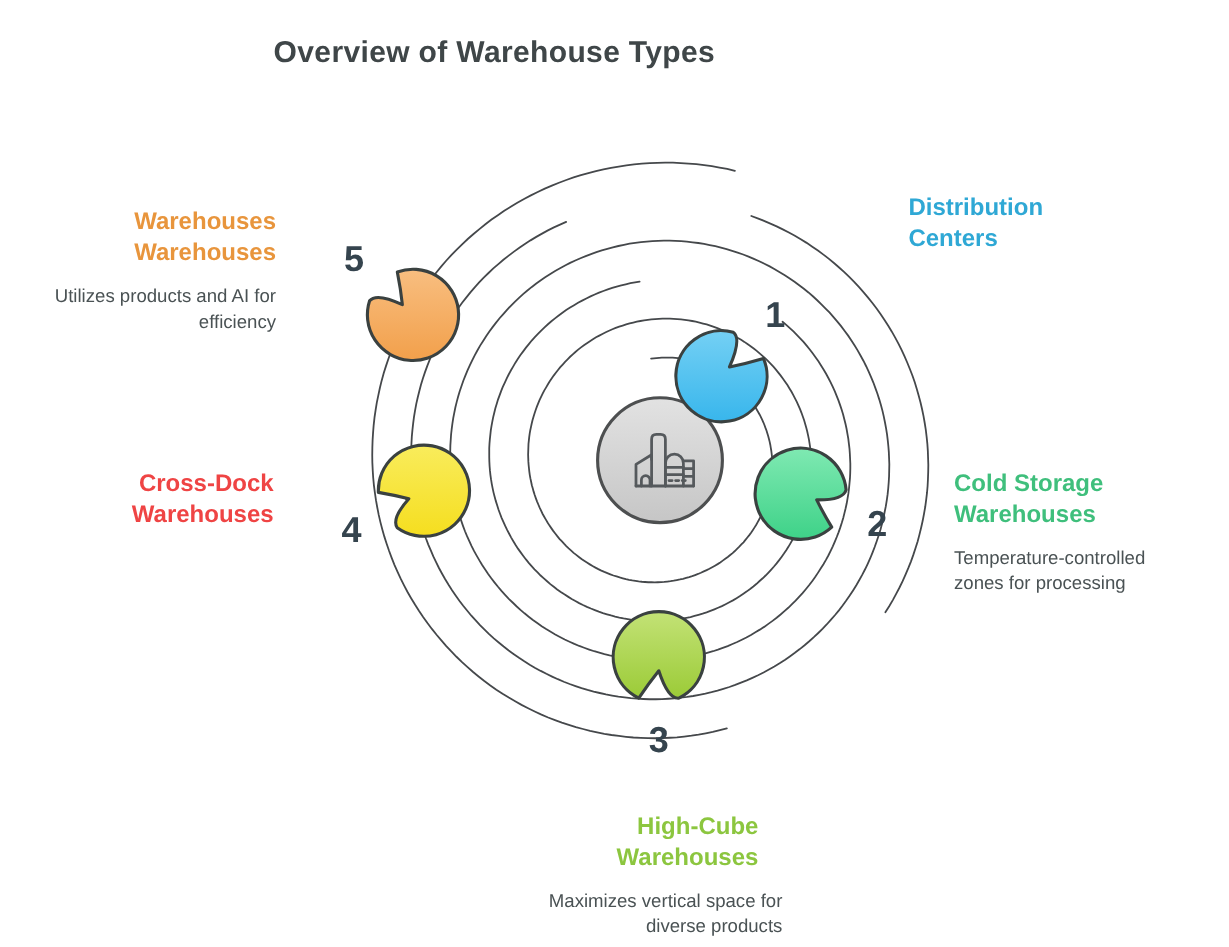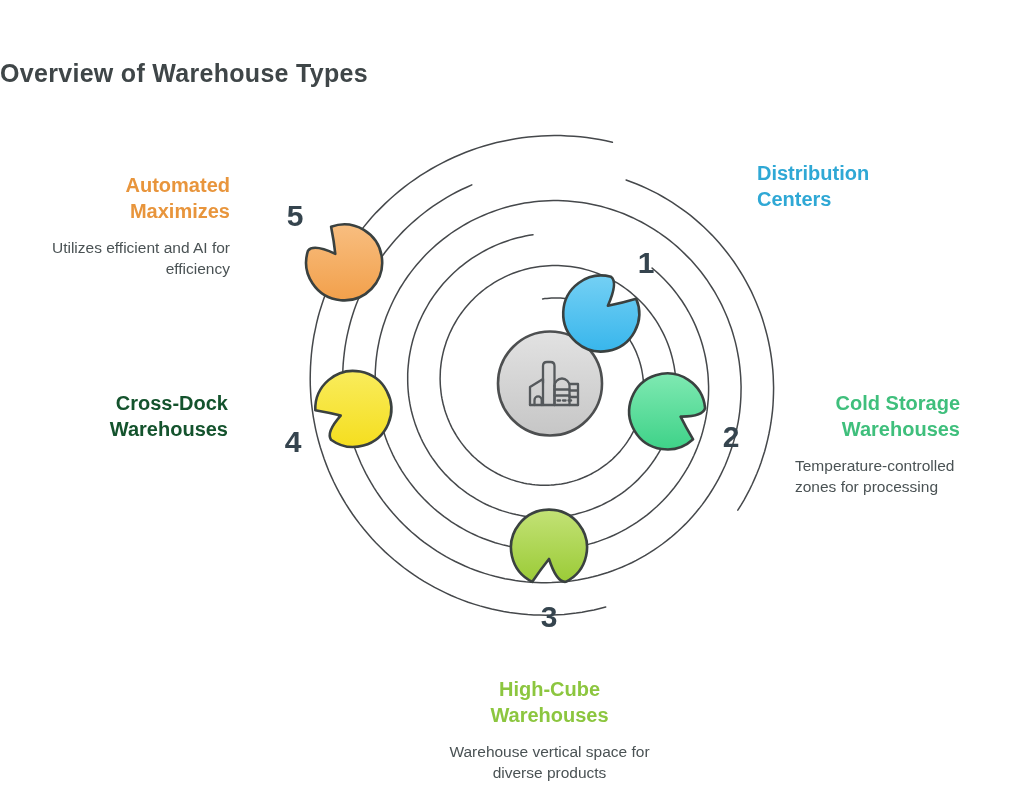--- a/index.html
+++ b/index.html
@@ -2,22 +2,22 @@
 <html style="--outline: #3A4140; --spiral: #45484B; --title: #3F4648; --body: #4A5254; --number: #35444E;"><head>
 <meta charset="utf-8">
 <style>
   * { margin:0; padding:0; box-sizing:border-box; }
   html,body { width:1024px; height:789px; }
   body {
     position:relative; background:#ffffff; overflow:hidden;
     font-family:"Liberation Sans", sans-serif;
   }
   .page-title {
-    position:absolute; left:0; top:59px; width:824px;
-    text-align:left; font-size:25px; font-weight:700;
+    position:absolute; left:0; top:30px; width:824px;
+    text-align:center; font-size:25px; font-weight:700;
     color:var(--title,#3F4648); letter-spacing:.3px;
   }
   #diagram { position:absolute; left:0; top:0; }
   #spiral { fill:none; stroke:var(--spiral,#45484B); stroke-width:1.5; stroke-linecap:round; }
   .bubble-body { stroke:var(--outline,#3A4140); stroke-width:2.6; stroke-linejoin:round; }
   .bubble-num {
     font-family:"Liberation Sans", sans-serif; font-size:30px; font-weight:700;
     fill:var(--number,#35444E); text-anchor:middle;
   }
   .dot { stroke:var(--outline,#3A4140); stroke-width:2.4; }
@@ -108,26 +108,26 @@
   <g class="bubble">
     <path class="bubble-body" id="bb4" d="M308.0 250.7 A38 38 0 1 0 331.1 226.7 Q334.0 241.3 335.3 253.9 Q313.6 243.7 308.0 250.7 Z" fill="url(#grad4)"></path>
     <text class="bubble-num" x="295" y="225.5">5</text>
   </g>
 </svg>
 
 <div class="tb" style="left:757px; top:160px; width:185px;">
   <h2 style="color: rgb(47, 168, 213);">Distribution Centers</h2>
 </div>
 <div class="tb" style="left:795px; top:390px; width:195px;">
-  <h2 style="color: rgb(63, 191, 124); text-align: right;">Cold Storage Warehouses</h2>
+  <h2 style="color: rgb(63, 191, 124);">Cold Storage Warehouses</h2>
   <p>Temperature-controlled zones for processing</p>
 </div>
-<div class="tb center" style="left:447px; top:676px; width:205px;">
+<div class="tb center" style="left:447px; top:676px; width:205px;text-align:right;">
   <h2 style="color: rgb(140, 198, 63);">High-Cube Warehouses</h2>
-  <p>Warehouse vertical space for diverse products</p>
+  <p>Maximizes vertical space for diverse products</p>
 </div>
 <div class="tb right" style="left:48px; top:390px; width:180px;">
-  <h2 style="color: #14532d;">Cross-Dock Warehouses</h2>
+  <h2 style="color: #ef4444;">Cross-Dock Warehouses</h2>
 </div>
 <div class="tb right" style="left:34px; top:172px; width:196px;">
-  <h2 style="color: rgb(232, 149, 60);">Automated Maximizes</h2>
-  <p>Utilizes efficient and AI for efficiency</p>
+  <h2 style="color: rgb(232, 149, 60);">Warehouses Warehouses</h2>
+  <p>Utilizes products and AI for efficiency</p>
 </div>
 
 </body></html>

